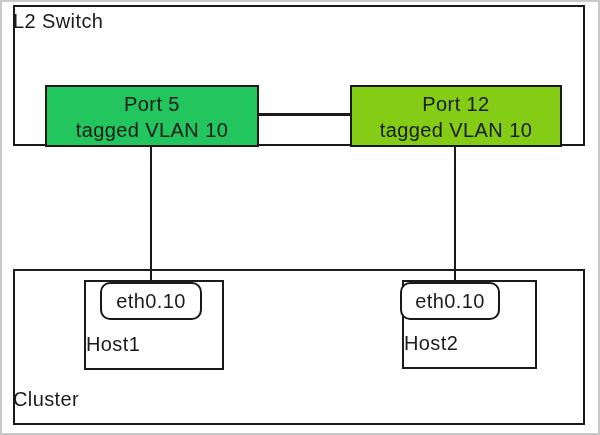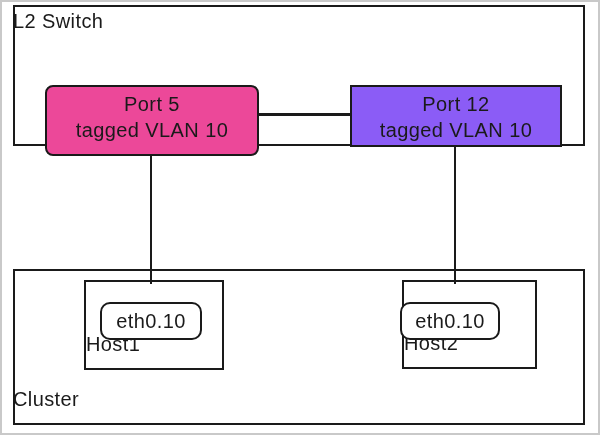--- a/index.html
+++ b/index.html
@@ -28,22 +28,22 @@
     position: absolute;
     color: #1a1a1a;
     font-size: 20px;
     letter-spacing: 0.4px;
     white-space: nowrap;
     text-align: left;
   }
   
   #switch-box   { left: 11px;  top: 3px;   width: 572px; height: 141px; }
   #switch-label { left: 11px;  top: 8px;   width: 572px; }
-  #port5-box    { left: 43px;  top: 83px;  width: 214px; height: 71px; background:#ec4899;border-radius:8px; }
-  #port12-box   { left: 348px; top: 83px;  width: 212px; height: 62px; background:#8b5cf6; }
+  #port5-box    { left: 43px;  top: 83px;  width: 214px; height: 62px; background:#22c55e; }
+  #port12-box   { left: 348px; top: 83px;  width: 212px; height: 62px; background:#84cc16; }
   .port-text {
     position: absolute;
     left: 0; top: 4px;
     width: 100%;
     text-align: center;
     font-size: 20px;
     letter-spacing: 0.4px;
     line-height: 26px;
     color: #1a1a1a;
   }
@@ -70,21 +70,20 @@
     box-sizing: border-box;
     border: 2px solid #1a1a1a;
     border-radius: 10px;
     background: #ffffff;
     display: flex;
     align-items: center;
     justify-content: center;
     font-size: 20px;
     letter-spacing: 0.4px;
     color: #1a1a1a;
-    margin-top: 20px;
   }
   #eth-host1 { left: 98px;  top: 280px; width: 102px; height: 38px; }
   #eth-host2 { left: 398px; top: 280px; width: 100px; height: 38px; }
 </style>
 </head>
 <body>
 
 <div id="page">
 
   <div class="hline" id="trunk-line"></div>

